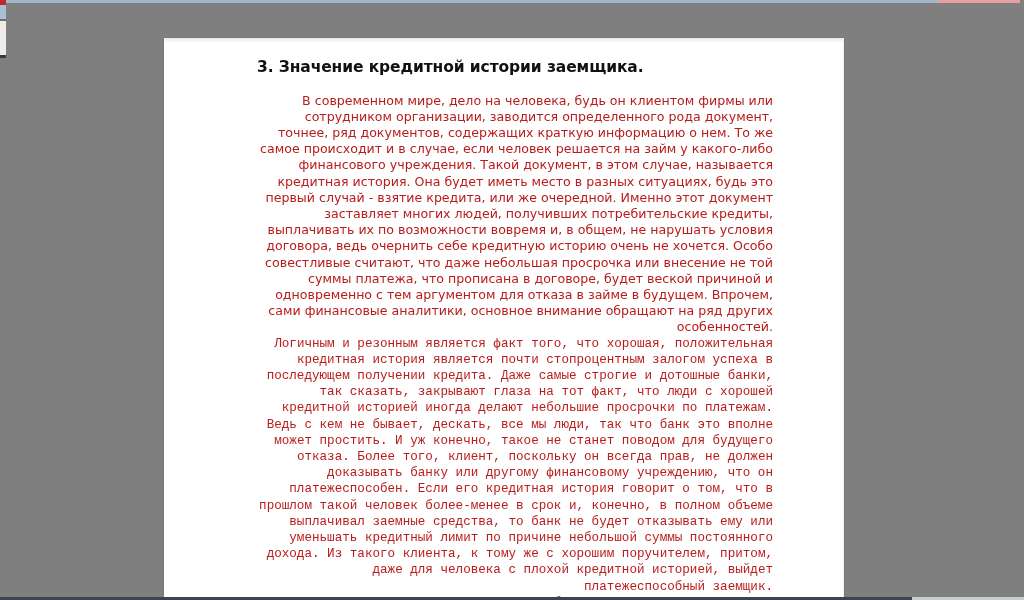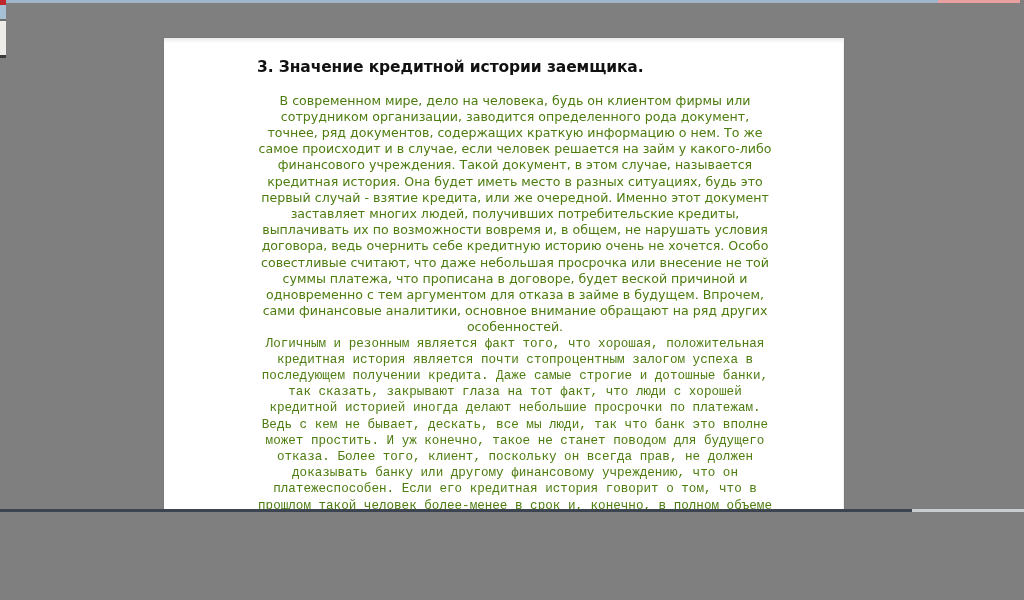--- a/index.html
+++ b/index.html
@@ -11,21 +11,21 @@
     height: 600px;
     overflow: hidden;
     background: #807f80;
     font-family: "DejaVu Sans", "Liberation Sans", sans-serif;
   }
 
   
   #screen {
     position: relative;
     width: 1024px;
-    height: 512px;
+    height: 600px;
     background: #807f80;
     overflow: hidden;
   }
 
   
   .chrome-strip {
     position: absolute;
     top: 0;
     height: 4px;
   }
@@ -98,22 +98,22 @@
     color: #111111;
     letter-spacing: -0.1px;
     line-height: 1.2;
   }
 
   p.doc-para {
     margin: 0;
     font-family: "DejaVu Sans", "Liberation Sans", sans-serif;
     font-size: 12.6px;
     line-height: 16.2px;
-    color: #4d7c0f;
-    text-align: center;
+    color: #b91c1c;
+    text-align: right;
     hyphens: none;
   }
   p.doc-para + p.doc-para { margin-top: 0; font-family: Liberation Mono, monospace; }
 
   
   .page-right-edge {
     position: absolute;
     right: 0; top: 0;
     width: 1px; height: 562px;
     background: #f2f2f2;

